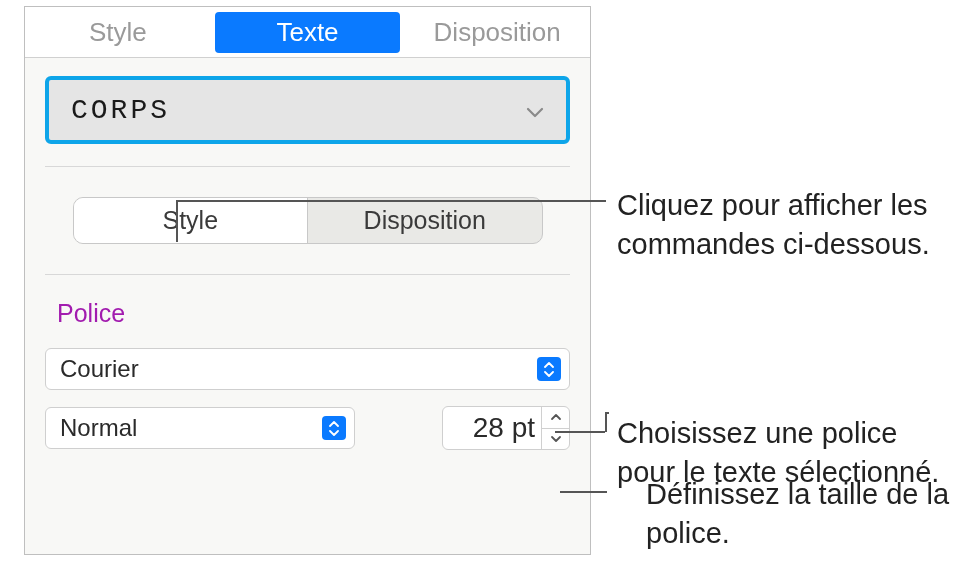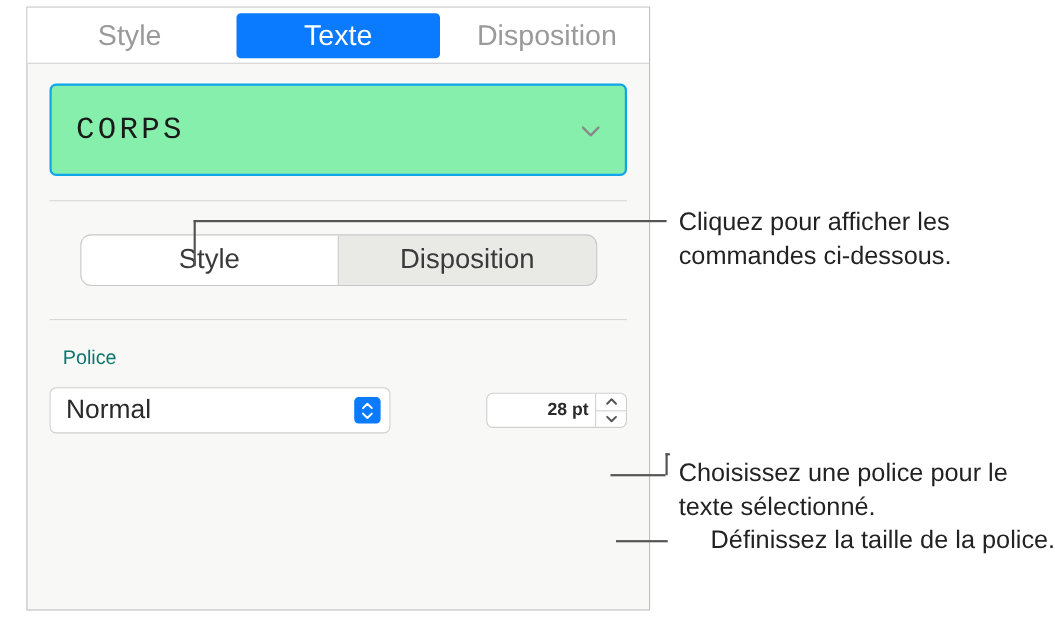--- a/index.html
+++ b/index.html
@@ -39,24 +39,24 @@
       background: #0a7aff;
       color: #fff;
       border-radius: 4px;
       margin: 5px 4px;
       line-height: 41px;
       height: 41px;
       font-weight: 400;
     }
     .paragraph-style {
       margin: 18px 20px 0 20px;
-      background: #86efac;
-      border: 2px solid #0ea5e9;
-      border-radius: 6px;
-      height: 84px;
+      background: #e5e5e5;
+      border: 4px solid #0ea5e9;
+      border-radius: 6px;
+      height: 68px;
       display: flex;
       align-items: center;
       justify-content: space-between;
       padding: 0 22px;
     }
     .paragraph-style-label {
       font-family: "Courier New", Courier, monospace;
       font-weight: 400;
       letter-spacing: 3px;
       font-size: 28px;
@@ -94,22 +94,22 @@
       background: #fff;
       border-right: 1px solid #c8c8c8;
     }
     .divider2 {
       height: 1px;
       background: #d8d8d8;
       margin: 30px 20px 0 20px;
     }
     .section-label {
       margin: 24px 0 0 32px;
-      font-size: 18px;
-      color: #0f766e;
+      font-size: 25px;
+      color: #a21caf;
     }
     .font-row {
       margin: 20px 20px 0 20px;
       display: flex;
       align-items: center;
     }
     .font-popup {
       flex: 1;
       background: #fff;
       border: 1px solid #cfcfcf;
@@ -149,30 +149,29 @@
       display: flex;
       align-items: center;
       padding: 0 8px 0 14px;
       font-size: 24px;
       color: #2a2a2a;
       justify-content: space-between;
     }
     .size-field {
       display: flex;
       align-items: center;
-      height: 32px;
+      height: 44px;
       background: #fff;
       border: 1px solid #cfcfcf;
       border-radius: 6px;
       width: 128px;
       padding: 0 0 0 8px;
-      font-size: 16px;
+      font-size: 28px;
       color: #2a2a2a;
       margin-left: auto;
-      font-weight: bold;
     }
     .size-val {
       flex: 1;
       text-align: right;
       padding-right: 6px;
     }
     .stepper {
       display: flex;
       flex-direction: column;
       border-left: 1px solid #d0d0d0;
@@ -184,21 +183,21 @@
       display: flex;
       align-items: center;
       justify-content: center;
       cursor: pointer;
     }
     .step-btn:first-child { border-bottom: 1px solid #d0d0d0; }
 
     
     .callout {
       position: absolute;
-      font-size: 23px;
+      font-size: 29px;
       color: #222;
       line-height: 1.35;
     }
     .callout-line {
       position: absolute;
       background: #555;
       height: 1.5px;
     }
     .callout-vline {
       position: absolute;
@@ -230,20 +229,33 @@
 
   <div class="segmented">
     <div class="seg active">Style</div>
     <div class="seg">Disposition</div>
   </div>
 
   <div class="divider2"></div>
 
   <div class="section-label">Police</div>
 
+  <div class="font-row">
+    <div class="font-popup">
+      <span>Courier</span>
+      <span class="blue-popup-icon">
+        <svg width="12" height="7" viewBox="0 0 12 7">
+            <path d="M2 5 L6 1 L10 5" stroke="#fff" stroke-width="1.8" fill="none" stroke-linecap="round" stroke-linejoin="round"></path>
+          </svg>
+        <svg width="12" height="7" viewBox="0 0 12 7">
+            <path d="M2 2 L6 6 L10 2" stroke="#fff" stroke-width="1.8" fill="none" stroke-linecap="round" stroke-linejoin="round"></path>
+          </svg>
+      </span>
+    </div>
+  </div>
 
   <div class="row2">
     <div class="typeface-popup">
       <span>Normal</span>
       <span class="blue-popup-icon">
         <svg width="12" height="7" viewBox="0 0 12 7">
             <path d="M2 5 L6 1 L10 5" stroke="#fff" stroke-width="1.8" fill="none" stroke-linecap="round" stroke-linejoin="round"></path>
           </svg>
         <svg width="12" height="7" viewBox="0 0 12 7">
             <path d="M2 2 L6 6 L10 2" stroke="#fff" stroke-width="1.8" fill="none" stroke-linecap="round" stroke-linejoin="round"></path>

